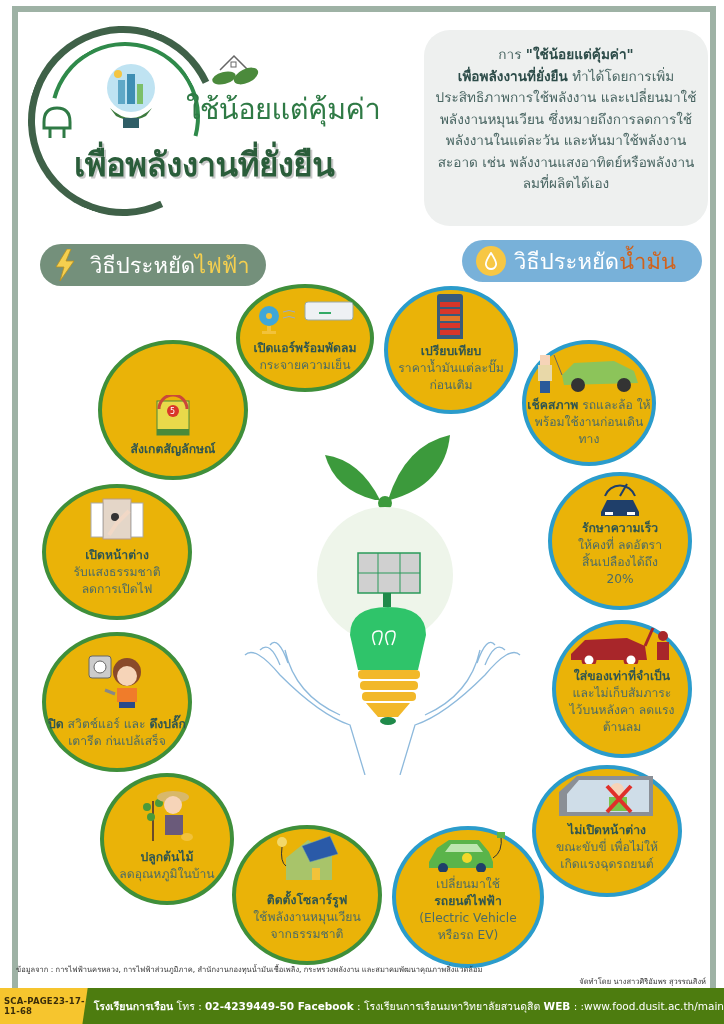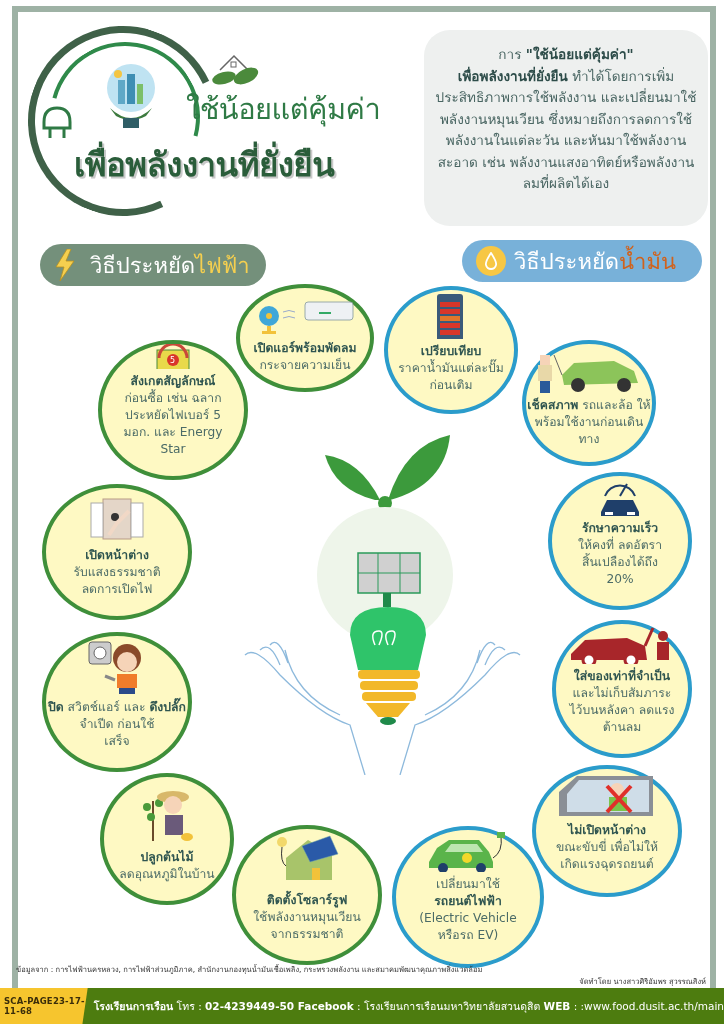--- a/index.html
+++ b/index.html
@@ -14,21 +14,21 @@
   .intro-box { position: absolute; left: 424px; top: 30px; width: 284px; height: 196px; background: #eef0ef; border-radius: 26px; padding: 14px 10px; text-align: center; font-size: 13.6px; line-height: 21.5px; color: #4a6663; }
   .intro-box b { color: #2d4c49; }
   
   .pill { position: absolute; height: 42px; border-radius: 21px; display: flex; align-items: center; padding-left: 14px; font-size: 22px; font-weight: normal; }
   .pill-elec { left: 40px; top: 244px; width: 226px; background: #74907b; color: #ffffff; }
   .pill-oil { left: 462px; top: 240px; width: 240px; background: #78b1d9; color: #ffffff; }
   .pill .hl-elec { color: #f5cf4f; }
   .pill .hl-oil { color: #d0621c; }
   .drop { width: 30px; height: 30px; border-radius: 50%; background: #f7c744; display: flex; align-items: center; justify-content: center; margin-right: 8px; }
   
-  .circ { position: absolute; border-radius: 50%; background: #fef9c3; display: flex; flex-direction: column; align-items: center; justify-content: flex-end; text-align: center; font-size: 12.2px; line-height: 17px; color: #4b6b67; padding-bottom: 18px; }
+  .circ { position: absolute; border-radius: 50%; background: #eab308; display: flex; flex-direction: column; align-items: center; justify-content: flex-end; text-align: center; font-size: 12.2px; line-height: 17px; color: #4b6b67; padding-bottom: 18px; }
   .g { border: 4px solid #3f8f3a; }
   .b { border: 4px solid #2b9ccb; }
   .circ .t { font-weight: bold; color: #2f5550; }
   .ico { margin-bottom: 4px; }
   
   .src { position: absolute; left: 16px; top: 965px; font-size: 7.5px; line-height: 10px; color: #333; }
   .credit { position: absolute; right: 18px; top: 975px; font-size: 7.5px; color: #333; margin-left: 37px; }
   .footer { position: absolute; left: 0; top: 988px; width: 724px; height: 36px; background: #4d7c0f; display: flex; align-items: center; }
   .footer-tag { height: 36px; width: 118px; background: #f6c52e; clip-path: polygon(0 0, 100% 0, 94% 100%, 0 100%); display: flex; align-items: center; padding-left: 4px; font-size: 8.5px; font-weight: bold; color: #3a2d0a; letter-spacing: 0.2px; }
   .footer-text { color: #fff; font-size: 10.5px; padding-left: 6px; white-space: nowrap; }
@@ -111,21 +111,20 @@
 
 <div class="circ g" style="left:98px;top:340px;width:150px;height:140px">
   <svg class="ico" width="40" height="42">
       <rect x="4" y="6" width="32" height="34" fill="#e9d94a" stroke="#4a8a3a"></rect>
       <path d="M6 14 A14 14 0 0 1 34 14" fill="none" stroke="#c9483a" stroke-width="3"></path>
       <circle cx="20" cy="16" r="6" fill="#d9362a"></circle>
       <text x="17" y="19" font-size="8" fill="#fff" font-family="DejaVu Sans">5</text>
       <rect x="4" y="34" width="32" height="6" fill="#4a8a3a"></rect>
     </svg>
   <span class="t">สังเกตสัญลักษณ์</span>
-  <span style="width:126px">ก่อนซื้อ เช่น ฉลากประหยัดไฟเบอร์ 5 มอก. และ Energy Star</span>
 </div>
 
 <div class="circ g" style="left:236px;top:284px;width:138px;height:108px;padding-bottom:14px">
   <svg class="ico" width="100" height="38">
       <rect x="50" y="4" width="48" height="18" rx="3" fill="#eef1f4" stroke="#9aa"></rect>
       <rect x="64" y="14" width="12" height="2" fill="#3a6"></rect>
       <circle cx="14" cy="18" r="10" fill="#3fa7d8"></circle>
       <circle cx="14" cy="18" r="3" fill="#f2c23a"></circle>
       <rect x="12" y="28" width="4" height="6" fill="#f2c23a"></rect>
       <rect x="7" y="33" width="14" height="3" fill="#f2c23a"></rect>
@@ -151,21 +150,21 @@
   <svg class="ico" width="64" height="62">
       <rect x="4" y="6" width="22" height="22" rx="3" fill="#ccc" stroke="#666"></rect>
       <circle cx="15" cy="17" r="6" fill="#fff" stroke="#666"></circle>
       <circle cx="42" cy="22" r="14" fill="#8a4a2a"></circle>
       <circle cx="42" cy="26" r="10" fill="#f6d4b8"></circle>
       <rect x="32" y="38" width="20" height="14" fill="#f07c2a"></rect>
       <rect x="34" y="52" width="16" height="6" fill="#2a4a8a"></rect>
       <path d="M20 40 L30 44" stroke="#888" stroke-width="3"></path>
     </svg>
   <span><span class="t">ปิด</span><span> สวิตช์แอร์ และ </span><span class="t">ดึงปลั๊ก</span></span>
-  <span style="width:100px">จำเปีด ก่อนใช้เสร็จ</span>
+  <span style="width:100px">เตารีด ก่นเปล้เสร็จ</span>
 </div>
 
 <div class="circ g" style="left:100px;top:773px;width:134px;height:132px">
   <svg class="ico" width="60" height="62">
       <path d="M16 58 L16 18" stroke="#6a4a2a" stroke-width="2"></path>
       <circle cx="10" cy="24" r="4" fill="#4a9a3a"></circle>
       <circle cx="22" cy="20" r="4" fill="#4a9a3a"></circle>
       <circle cx="14" cy="34" r="4" fill="#4a9a3a"></circle>
       <ellipse cx="36" cy="14" rx="16" ry="6" fill="#d8b86a"></ellipse>
       <circle cx="36" cy="22" r="9" fill="#f6d4b8"></circle>

